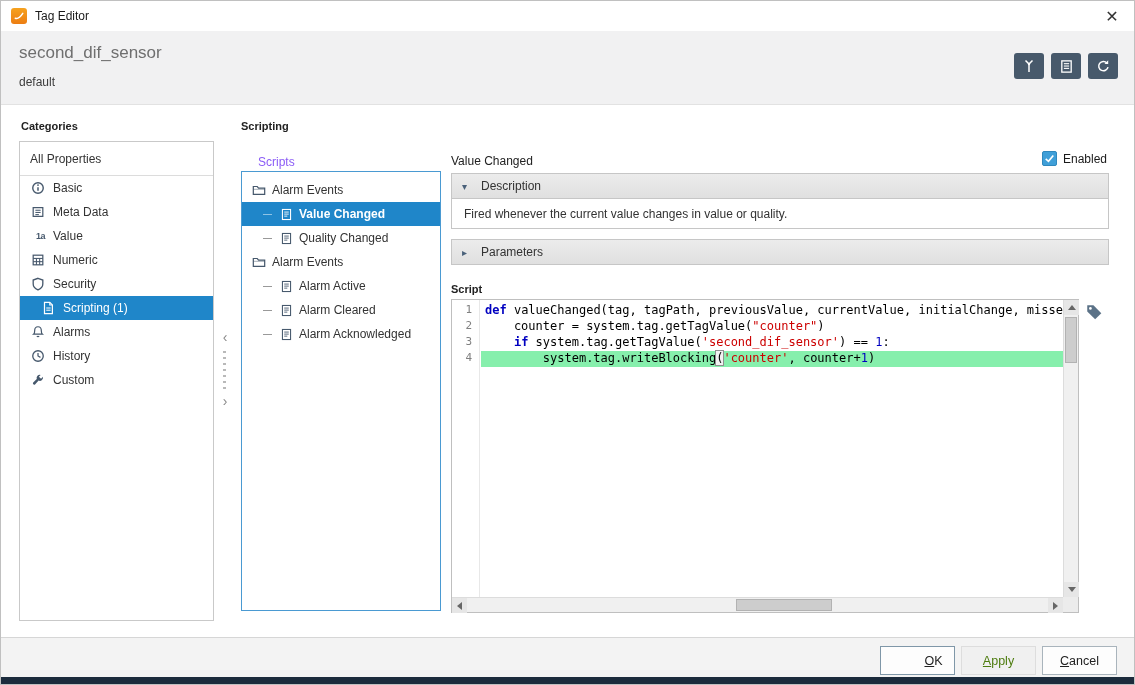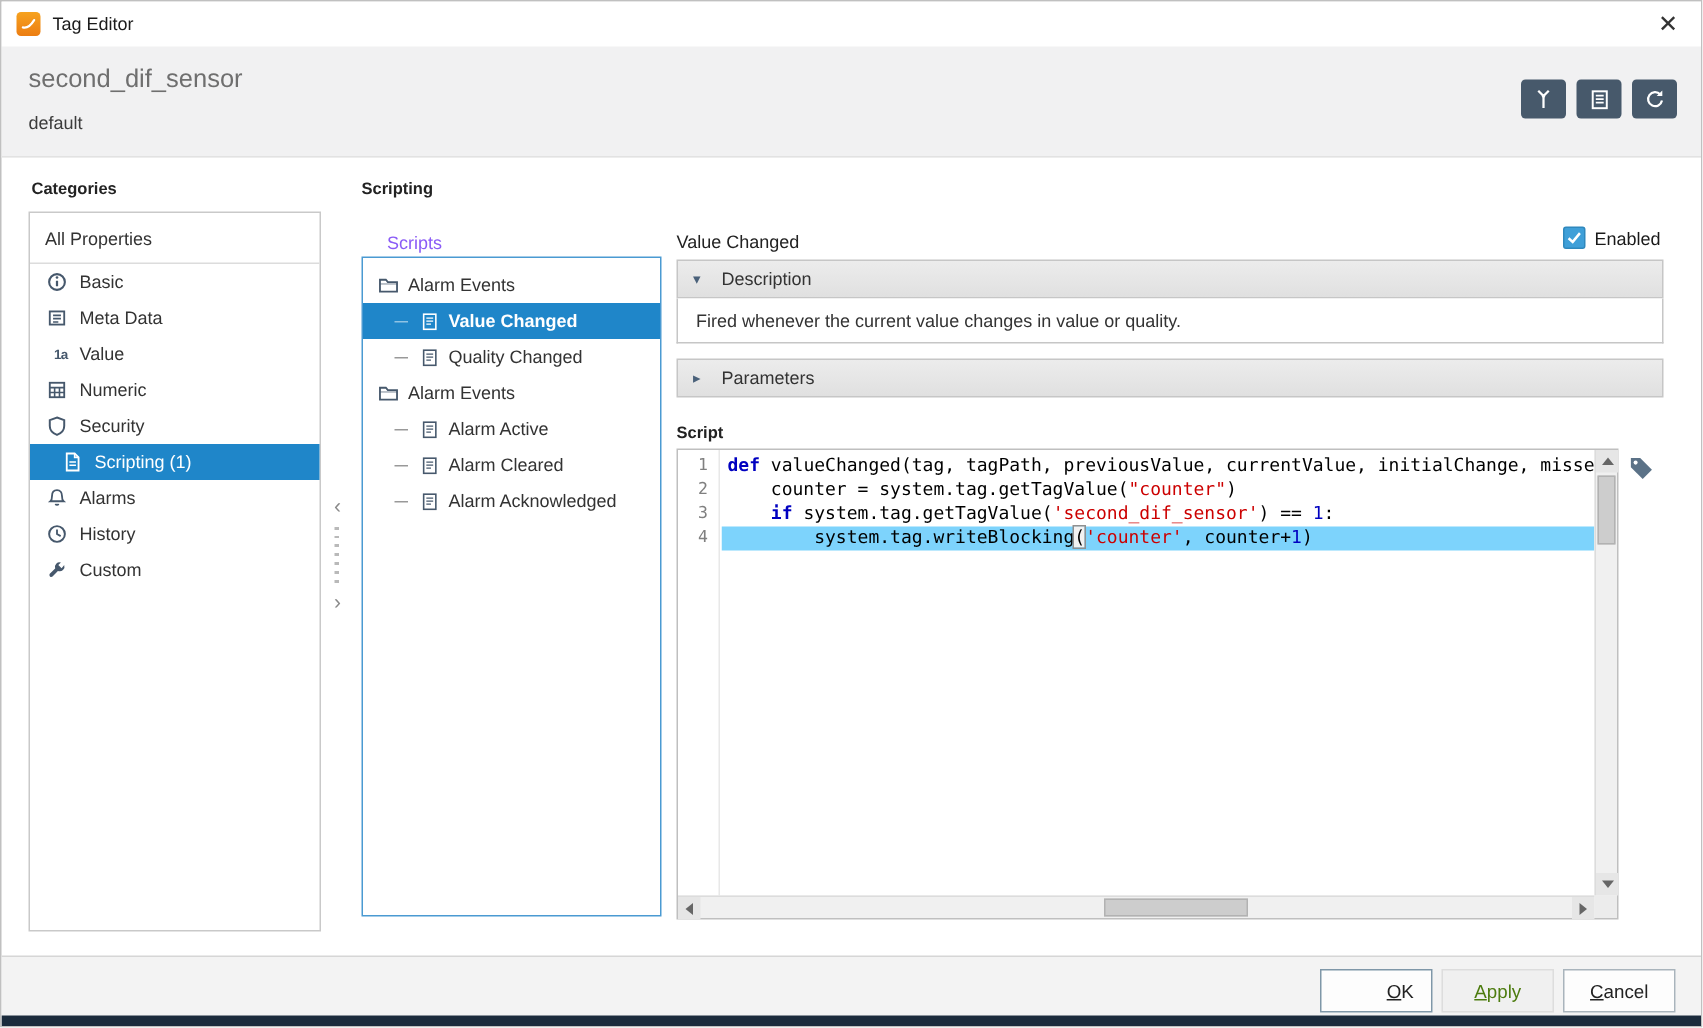--- a/index.html
+++ b/index.html
@@ -73,21 +73,21 @@
   .editor { position: absolute; left: 450px; top: 298px; width: 628px; height: 314px;
             border: 1px solid #bfbfbf; background: #fff; }
   .gutter { position: absolute; left: 0; top: 0; bottom: 15px; width: 28px; padding-top: 3px;
             border-right: 1px solid #e8e8e8; background: #fff; }
   .ln { height: 16px; line-height: 16px; text-align: right; padding-right: 7px; color: #808080;
         font: 11px "DejaVu Sans Mono", monospace; }
   .code-area { position: absolute; left: 29px; right: 15px; top: 0; bottom: 15px; overflow: hidden;
                padding-top: 3px; cursor: text; }
   .code-line { height: 16px; line-height: 16px; white-space: pre; padding-left: 4px;
                font: 12px "DejaVu Sans Mono", monospace; color: #000; }
-  .code-line.hl { background: #7dd3fc; }
+  .code-line.hl { background: #86efac; }
   .kw { color: #0000c0; font-weight: bold; }
   .str { color: #cc0000; }
   .num { color: #0000c0; }
   .brkt { outline: 1px solid #909090; background: #f2f2f2; }
 
   .vscroll { position: absolute; right: 0; top: 0; bottom: 15px; width: 15px; background: #f0f0f0; border-left: 1px solid #dcdcdc; }
   .hscroll { position: absolute; left: 0; right: 15px; bottom: 0; height: 15px; background: #f0f0f0; border-top: 1px solid #dcdcdc; }
   .sb-corner { position: absolute; right: 0; bottom: 0; width: 15px; height: 15px; background: #ececec; }
   .sb-btn { position: absolute; width: 15px; height: 15px; background: #e6e6e6; display: flex;
             align-items: center; justify-content: center; cursor: default; }

